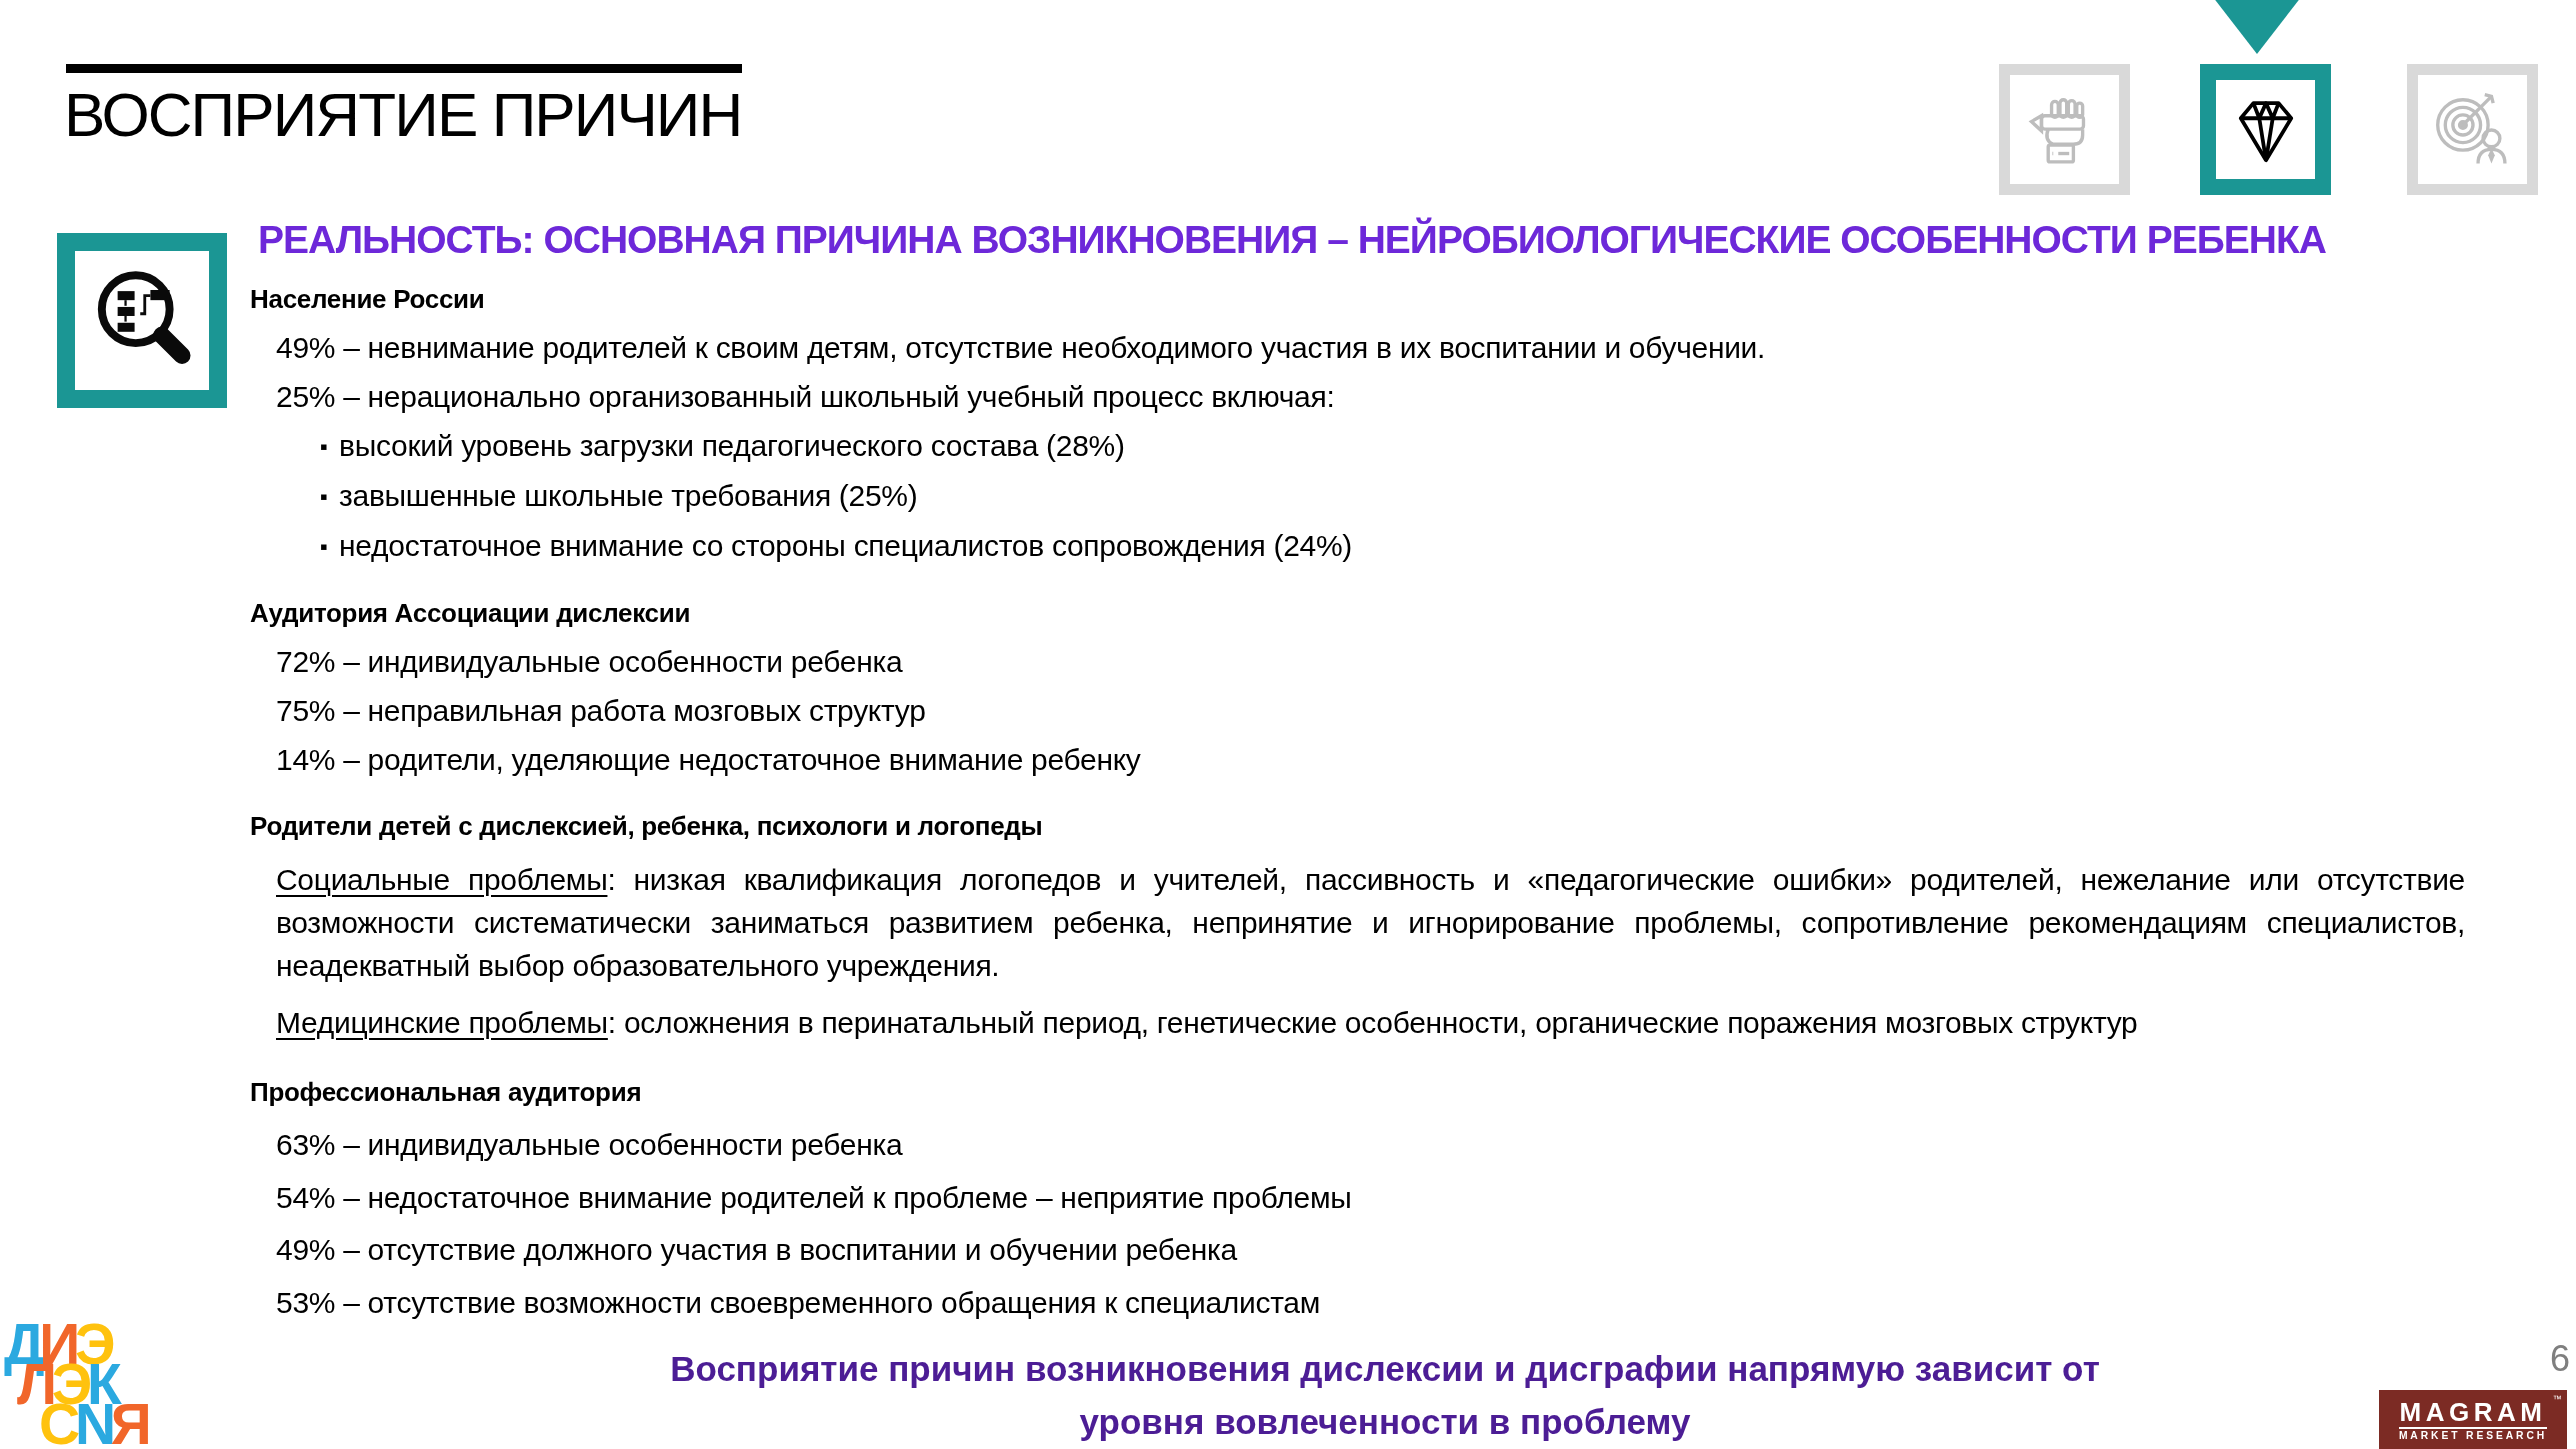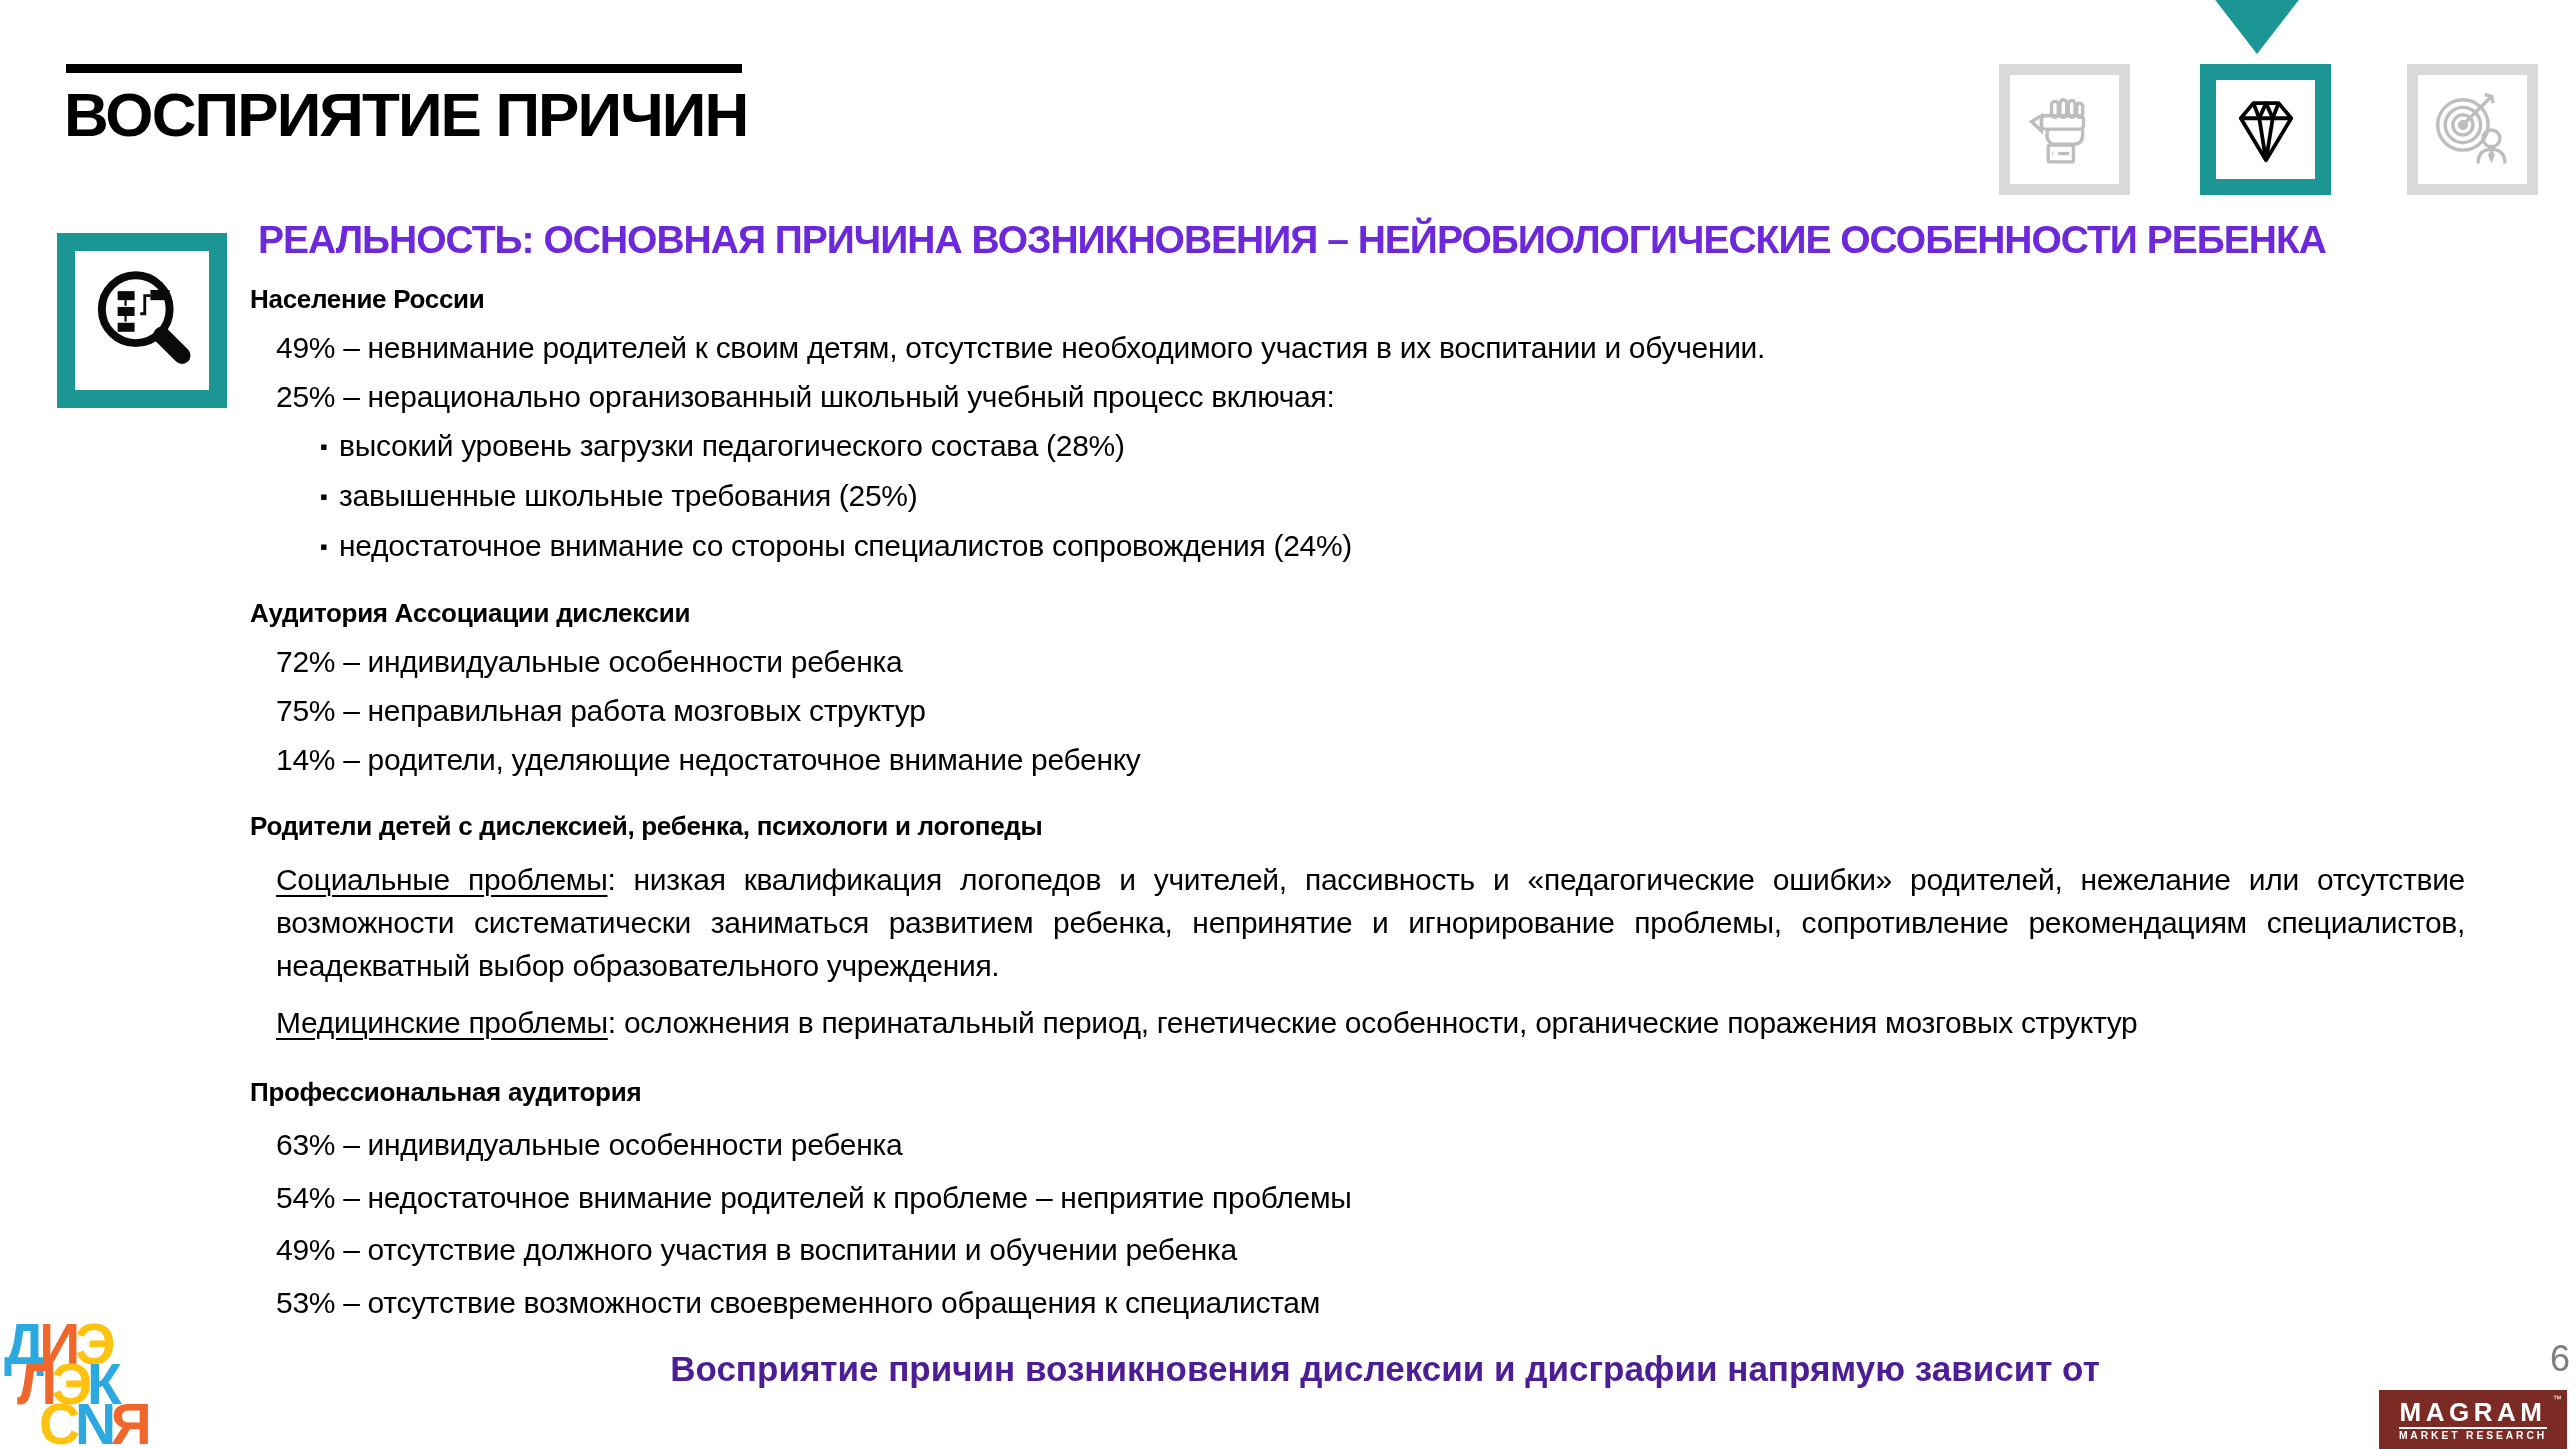--- a/index.html
+++ b/index.html
@@ -2,21 +2,21 @@
 <html style="font-size:10.3px"><head>
 <meta charset="utf-8">
 <style>
   html,body{margin:0;padding:0;background:#888;}
   .slide{
     position:relative;width:2576px;height:1449px;background:#ffffff;
     font-family:"Liberation Sans", sans-serif;color:#000;overflow:hidden;
   }
   
   .top-rule{position:absolute;left:66px;top:64px;width:676px;height:9px;background:#000;}
-  .page-title{position:absolute;left:64px;top:82px;font-size:62px;font-weight:bold;
+  .page-title{position:absolute;left:64px;top:82px;font-size:62px;font-weight:normal;
     letter-spacing:-1.9px;line-height:1.05;white-space:nowrap;}
   
   .step{position:absolute;top:64px;width:131px;height:131px;box-sizing:border-box;
     background:#fff;display:flex;align-items:center;justify-content:center;}
   .step.gray{border:11.6px solid #D9D9D9;}
   .step.active{border:16.7px solid #1B9694;}
   .step svg{display:block;}
   .down-arrow{position:absolute;left:2215px;top:0;}
   
   .magnifier-box{position:absolute;left:57px;top:233px;width:170px;height:175px;box-sizing:border-box;
@@ -140,20 +140,21 @@
 
     <div class="sec-h">Профессиональная аудитория</div>
     <div class="item sp">63% – индивидуальные особенности ребенка</div>
     <div class="item sp">54% – недостаточное внимание родителей к проблеме – неприятие проблемы</div>
     <div class="item sp">49% – отсутствие должного участия в воспитании и обучении ребенка</div>
     <div class="item sp">53% – отсутствие возможности своевременного обращения к специалистам</div>
   </div>
 
   <div class="footer-statement">
     <div>Восприятие причин возникновения дислексии и дисграфии напрямую зависит от</div>
+    <div>уровня вовлеченности в проблему</div>
   </div>
 
   <div class="page-num">6</div>
 
   <div class="magram">
     <div class="tm">™</div>
     <div class="name">MAGRAM</div>
     <div class="rule"></div>
     <div class="tagline">MARKET RESEARCH</div>
   </div>

